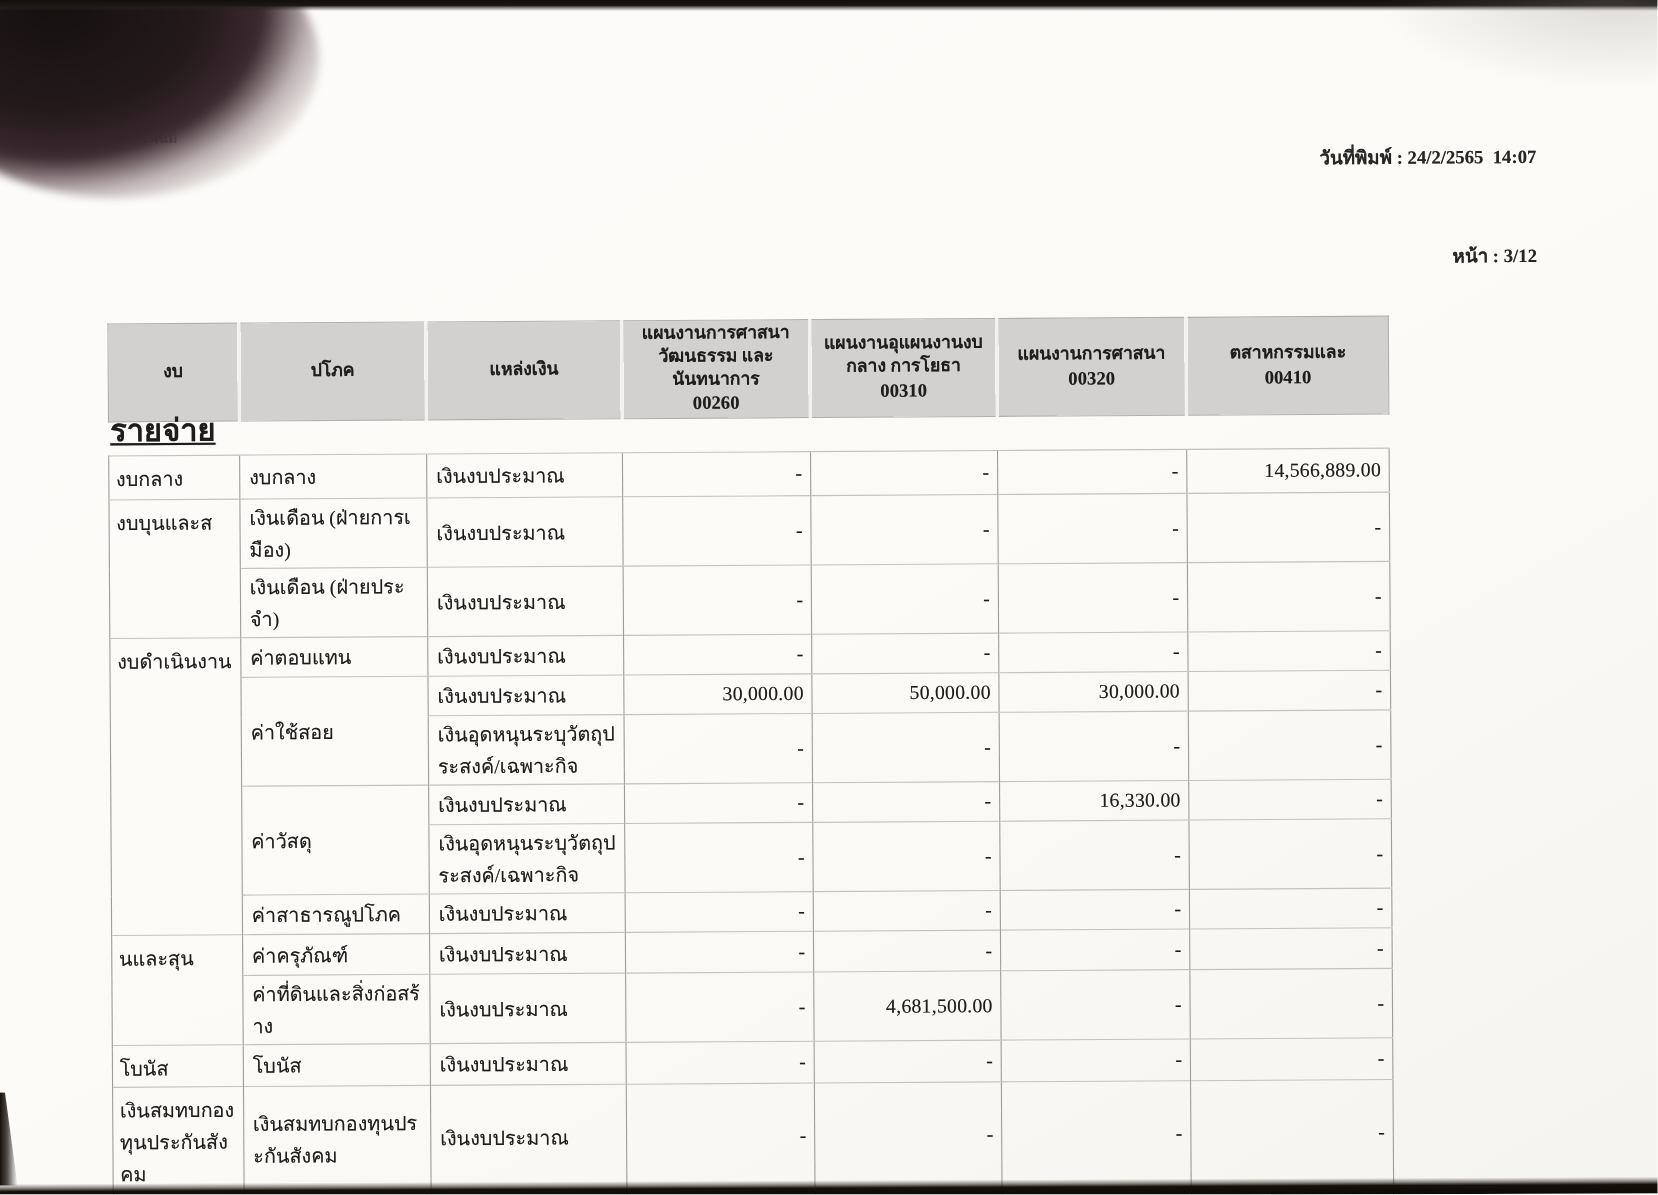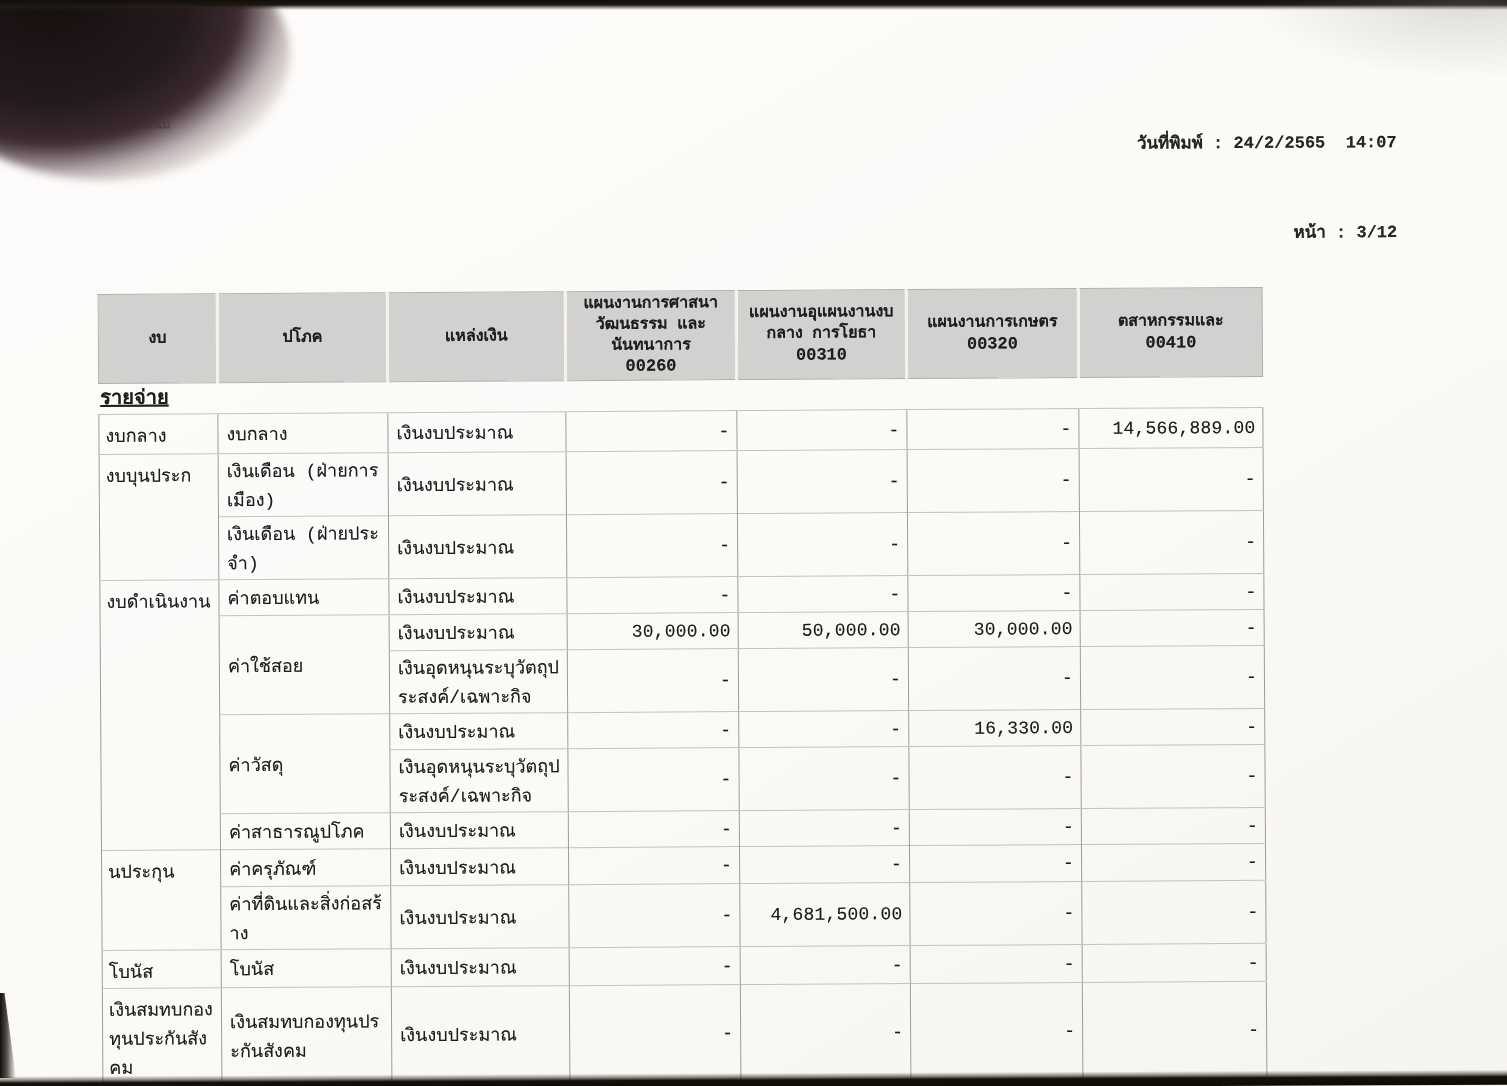--- a/index.html
+++ b/index.html
@@ -1,19 +1,19 @@
 <!DOCTYPE html>
 <html><head>
 <meta charset="utf-8">
 <style>
   html,body{margin:0;padding:0;}
   #page{
     position:relative;width:1507px;height:1086px;overflow:hidden;
     background:linear-gradient(150deg,#fdfcfa 0%,#fbfaf7 55%,#f6f4ef 100%);
-    font-family:Liberation Mono, monospace;
+    font-family:Liberation Serif, serif;
     color:#1d1d1d;
   }
   #sheet{position:absolute;inset:0;transform:rotate(-0.35deg);transform-origin:50% 48%;}
   #sheet *{text-shadow:0 0 0.5px rgba(25,25,25,0.45);}
 
   
   .top-edge{position:absolute;left:0;top:0;width:100%;height:10px;
     background:linear-gradient(to bottom,#120e0b 0,#1d1813 5px,rgba(40,34,28,0.55) 7px,rgba(60,52,44,0) 10px);}
   .corner-shadow{position:absolute;left:-80px;top:-70px;width:370px;height:250px;border-radius:50%;
     background:radial-gradient(ellipse at 35% 30%,#16100f 0%,#241a1c 40%,#3c2a30 56%,rgba(110,85,92,0.45) 68%,rgba(190,178,172,0.18) 78%,rgba(255,255,255,0) 86%);
@@ -39,21 +39,21 @@
   #tbl-wrap{position:absolute;left:99px;top:290px;width:1164px;}
   table{border-collapse:collapse;table-layout:fixed;width:1164px;}
   .hdr-tbl{border:1px solid #b0afac;height:88px;}
   .hdr-tbl td{background:#d2d1cf;border-left:3px solid #f3f1ee;text-align:center;
     vertical-align:middle;padding:2px 4px;overflow:hidden;}
   .hdr-tbl td:first-child{border-left:none;}
   .hdr-label{font-weight:bold;font-size:16px;line-height:1.3;}
   .hdr-code{font-weight:bold;font-size:17px;line-height:1.3;}
 
   .section-band{height:30px;display:flex;align-items:flex-end;padding:2px 0 1px 2px;box-sizing:border-box;}
-  .section-label{font-weight:bold;font-size:20px;text-decoration:underline;}
+  .section-label{font-weight:bold;font-size:28px;text-decoration:underline;}
 
   .body-tbl{border:1px solid #9d9c99;}
   .body-tbl td{border-left:1px solid #9d9c99;border-top:1px solid #c3c2bf;
     font-size:18px;overflow-wrap:anywhere;line-break:anywhere;box-sizing:border-box;}
   td.c-budget{text-align:left;vertical-align:top;padding:6px 4px 2px 6px;font-size:18px;}
   td.c-category{text-align:left;vertical-align:middle;padding:2px 4px 2px 8px;}
   td.c-source{text-align:left;vertical-align:middle;padding:2px 4px 2px 8px;}
   td.c-value{text-align:right;vertical-align:middle;padding:2px 7px 2px 2px;font-size:18px;letter-spacing:0.2px;}
 </style>
 </head>
@@ -97,21 +97,21 @@
           </td>
           <td>
             <div class="hdr-label">แผนงานการศาสนา วัฒนธรรม และ นันทนาการ</div>
             <div class="hdr-code">00260</div>
           </td>
           <td>
             <div class="hdr-label">แผนงานอุแผนงานงบกลาง การโยธา</div>
             <div class="hdr-code">00310</div>
           </td>
           <td>
-            <div class="hdr-label">แผนงานการเกษตร</div>
+            <div class="hdr-label">แผนงานการศาสนา</div>
             <div class="hdr-code">00320</div>
           </td>
           <td>
             <div class="hdr-label">ตสาหกรรมและ</div>
             <div class="hdr-code">00410</div>
           </td>
         </tr>
       </tbody>
         </table>
 
@@ -133,21 +133,21 @@
             <tr style="height:40px">
           <td class="c-budget">งบกลาง</td>
           <td class="c-category">งบกลาง</td>
           <td class="c-source">เงินงบประมาณ</td>
           <td class="c-value">-</td>
           <td class="c-value">-</td>
           <td class="c-value">-</td>
           <td class="c-value">14,566,889.00</td>
         </tr>
         <tr style="height:36px">
-          <td class="c-budget" rowspan="2">งบบุนประก</td>
+          <td class="c-budget" rowspan="2">งบบุนและส</td>
           <td class="c-category">เงินเดือน (ฝ่ายการเมือง)</td>
           <td class="c-source">เงินงบประมาณ</td>
           <td class="c-value">-</td>
           <td class="c-value">-</td>
           <td class="c-value">-</td>
           <td class="c-value">-</td>
         </tr>
         <tr style="height:37px">
           <td class="c-category">เงินเดือน (ฝ่ายประจำ)</td>
           <td class="c-source">เงินงบประมาณ</td>
@@ -197,21 +197,21 @@
         </tr>
         <tr style="height:36px">
           <td class="c-category">ค่าสาธารณูปโภค</td>
           <td class="c-source">เงินงบประมาณ</td>
           <td class="c-value">-</td>
           <td class="c-value">-</td>
           <td class="c-value">-</td>
           <td class="c-value">-</td>
         </tr>
         <tr style="height:37px">
-          <td class="c-budget" rowspan="2">นประกุน</td>
+          <td class="c-budget" rowspan="2">นและสุน</td>
           <td class="c-category">ค่าครุภัณฑ์</td>
           <td class="c-source">เงินงบประมาณ</td>
           <td class="c-value">-</td>
           <td class="c-value">-</td>
           <td class="c-value">-</td>
           <td class="c-value">-</td>
         </tr>
         <tr style="height:37px">
           <td class="c-category">ค่าที่ดินและสิ่งก่อสร้าง</td>
           <td class="c-source">เงินงบประมาณ</td>

